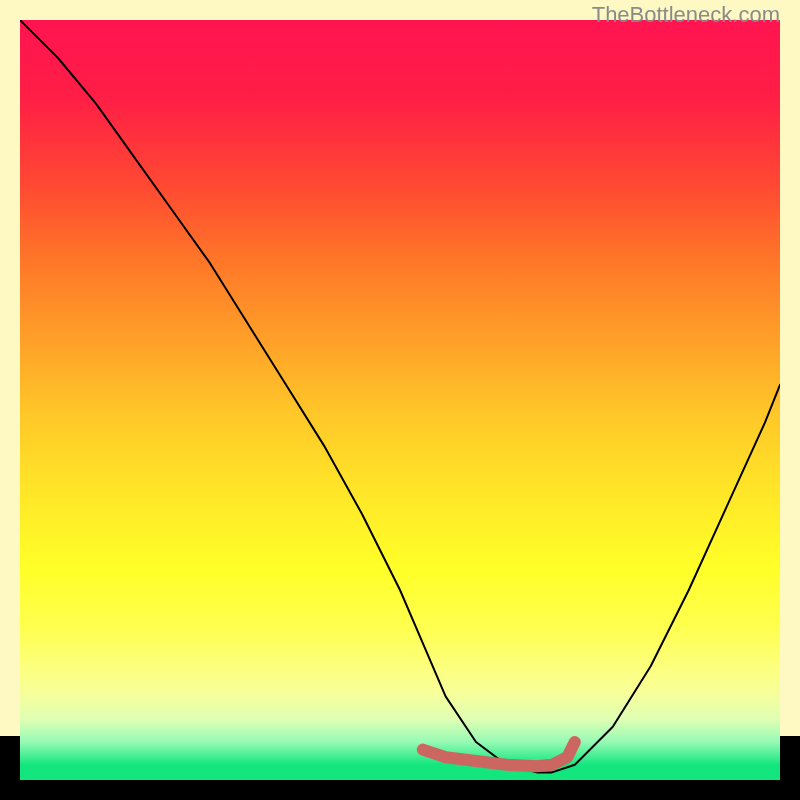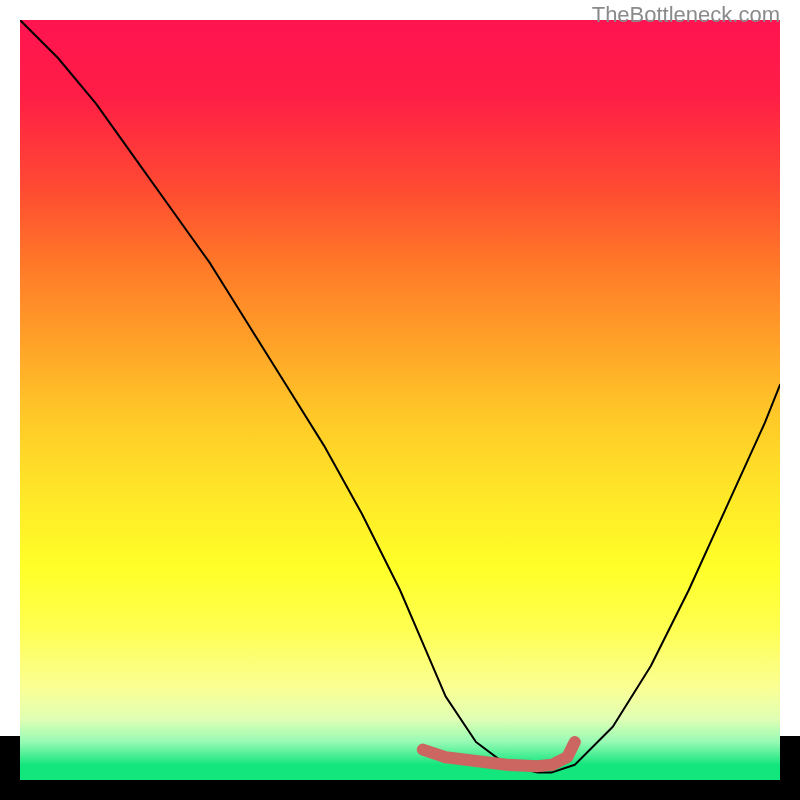--- a/index.html
+++ b/index.html
@@ -7,21 +7,21 @@
     padding: 0;
     width: 800px;
     height: 800px;
     background: #000000;
     overflow: hidden;
   }
   .chart-container {
     position: relative;
     width: 800px;
     height: 736px;
-    background: #ffffff;
+    background: #fef9c3;
   }
   .plot-area {
     position: absolute;
     left: 20px;
     top: 20px;
     width: 760px;
     height: 760px;
     background: linear-gradient(to bottom,
       #ff1450 0%,
       #ff1e46 10%,

